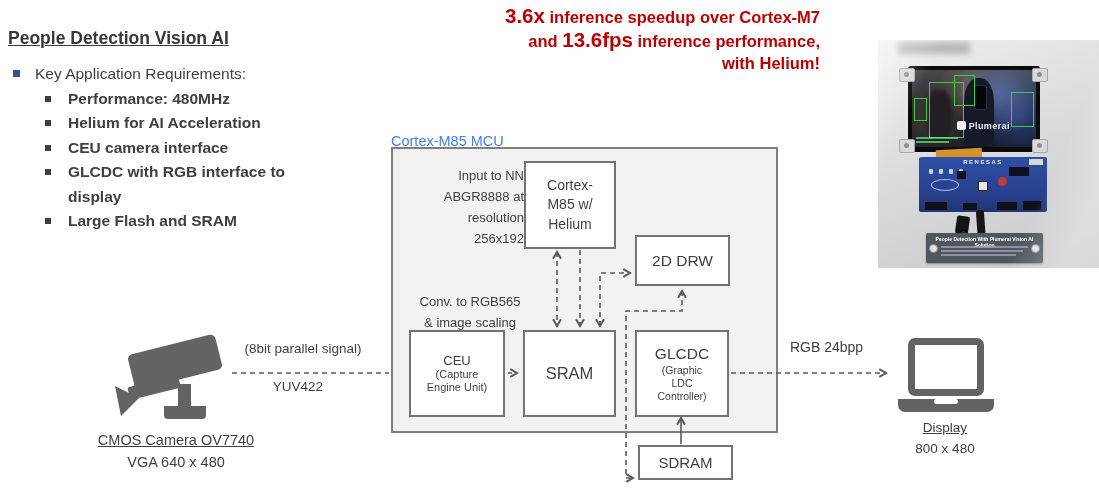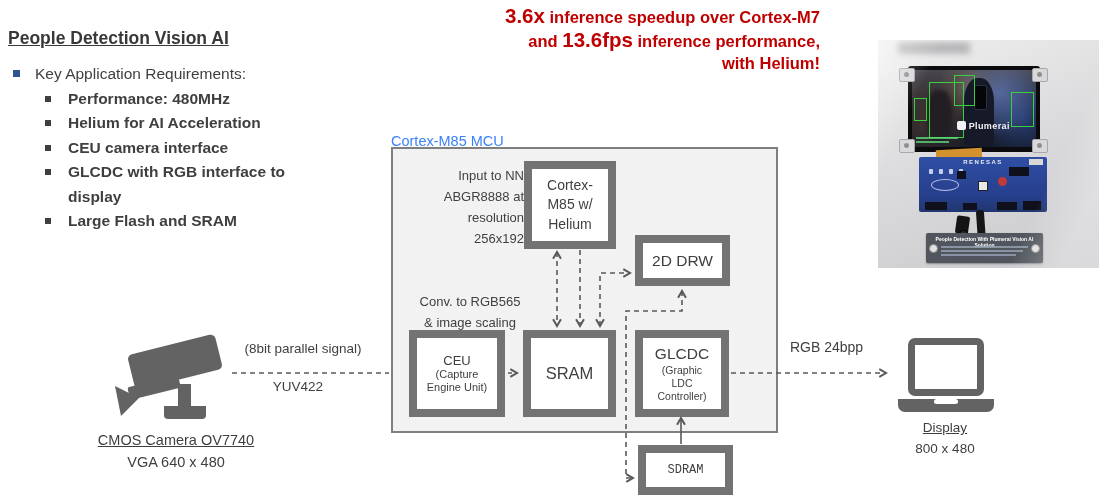--- a/index.html
+++ b/index.html
@@ -20,29 +20,29 @@
   
   #headline{left:338px;top:5px;width:482px;text-align:right;color:#c00000;
             font-weight:bold;font-size:16.5px;line-height:22.5px;}
   .hbig{font-size:20.5px;}
 
   
   #mcuTitle{left:391px;top:111px;width:387px;text-align:left;font-size:14.5px;
             text-decoration:underline;color:#3b82f6;margin-top:22px;}
   #mcuBox{left:391px;top:147px;width:387px;height:286px;background:#f2f2f2;
           border:2px solid #7f7f7f;box-sizing:border-box;}
-  .blk{background:#fff;border:8px solid #737373;box-sizing:border-box;
+  .blk{background:#fff;border:2px solid #737373;box-sizing:border-box;
        display:flex;flex-direction:column;align-items:center;justify-content:center;
        text-align:center;color:#3f3f3f;}
   #boxM85{left:524px;top:161px;width:92px;height:88px;font-size:14px;line-height:19.5px;}
   #boxDRW{left:635px;top:235px;width:95px;height:51px;font-size:15.5px;}
   #boxCEU{left:409px;top:330px;width:96px;height:87px;}
   #boxSRAM{left:523px;top:330px;width:93px;height:87px;font-size:16.5px;}
   #boxGLCDC{left:635px;top:330px;width:94px;height:87px;}
-  #boxSDRAM{left:638px;top:445px;width:95px;height:50px;font-size:12px;font-family:Liberation Mono, monospace;}
+  #boxSDRAM{left:638px;top:445px;width:95px;height:35px;font-size:15px;}
   .blk .big{font-size:13px;margin-bottom:0;}
   .blk .small{font-size:11px;line-height:13.5px;}
   #boxGLCDC .big{font-size:15.5px;margin-bottom:1px;}
   #boxGLCDC .small{font-size:10.5px;line-height:13px;}
   #noteInput{left:408px;top:165px;width:116px;text-align:right;font-size:13px;line-height:21px;}
   #noteConv{left:398px;top:291px;width:144px;text-align:center;font-size:13px;line-height:21px;}
 
   
   #lblSignal{left:220px;top:341px;width:166px;text-align:center;font-size:13.5px;}
   #lblYuv{left:248px;top:379px;width:100px;text-align:center;font-size:13.5px;}

